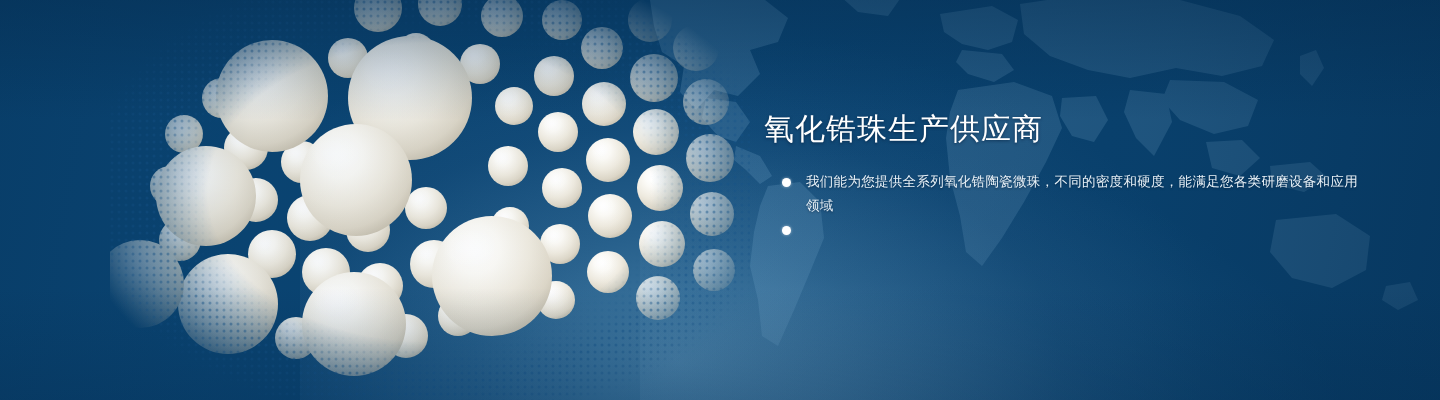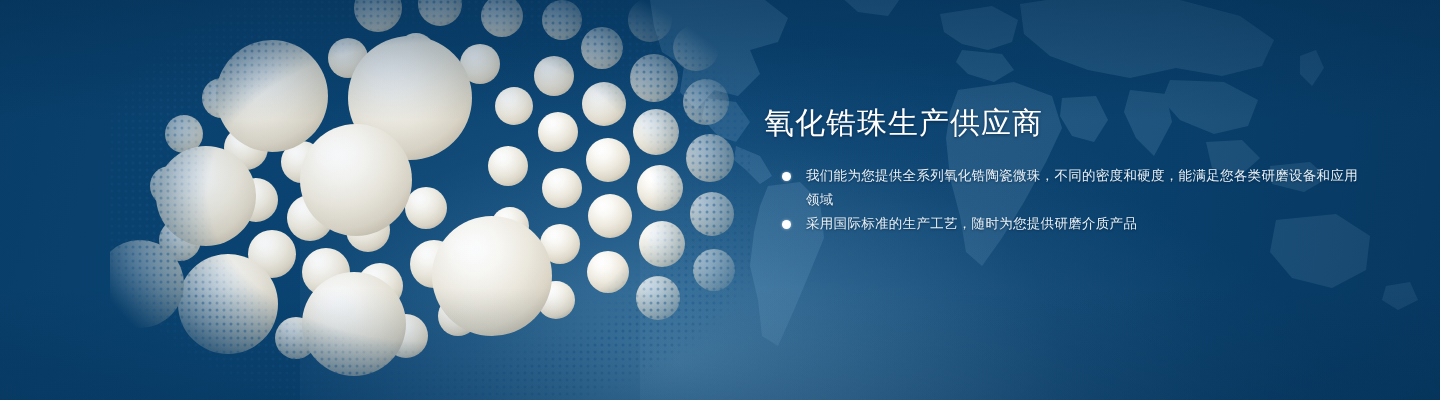--- a/index.html
+++ b/index.html
@@ -104,21 +104,21 @@
     width: 640px;
     height: 430px;
     pointer-events: none;
     opacity: 0.55;
   }
 
   
   .copy {
     position: absolute;
     left: 764px;
-    top: 104px;
+    top: 110px;
     width: 620px;
   }
   .headline {
     color: #ffffff;
     font-size: 30px;
     line-height: 38px;
     letter-spacing: 1px;
     font-weight: normal;
     margin: 0 0 22px 0;
     text-shadow: 0 1px 3px rgba(0,20,45,0.55);
@@ -382,18 +382,17 @@
   <div class="copy">
     <h1 class="headline">氧化锆珠生产供应商</h1>
 
     <ul class="points">
       <li>
         <span class="dot"></span>
         <span>我们能为您提供全系列氧化锆陶瓷微珠，不同的密度和硬度，能满足您各类研磨设备和应用领域</span>
       </li>
       <li>
         <span class="dot"></span>
-        <span>采用国际标准的生产工艺，随时为您提供研磨介质产品</span>
       </li>
     </ul>
   </div>
 
 </div>
 
 </body></html>

